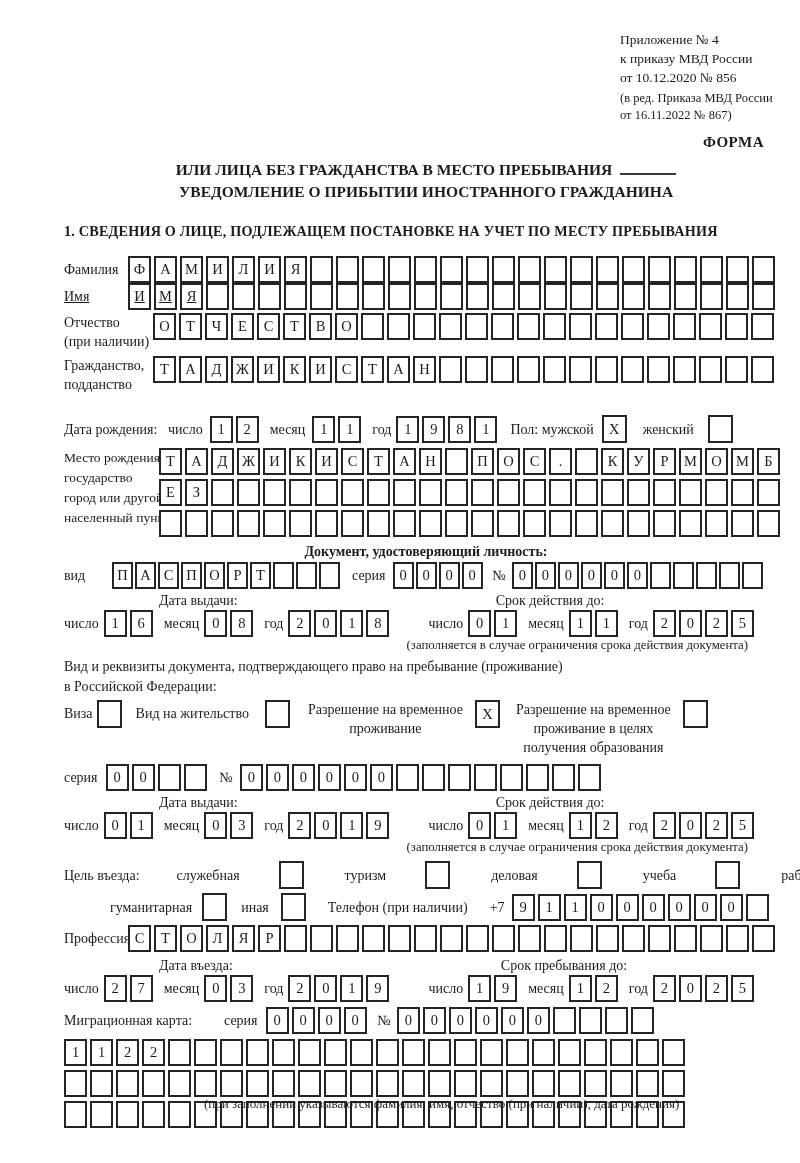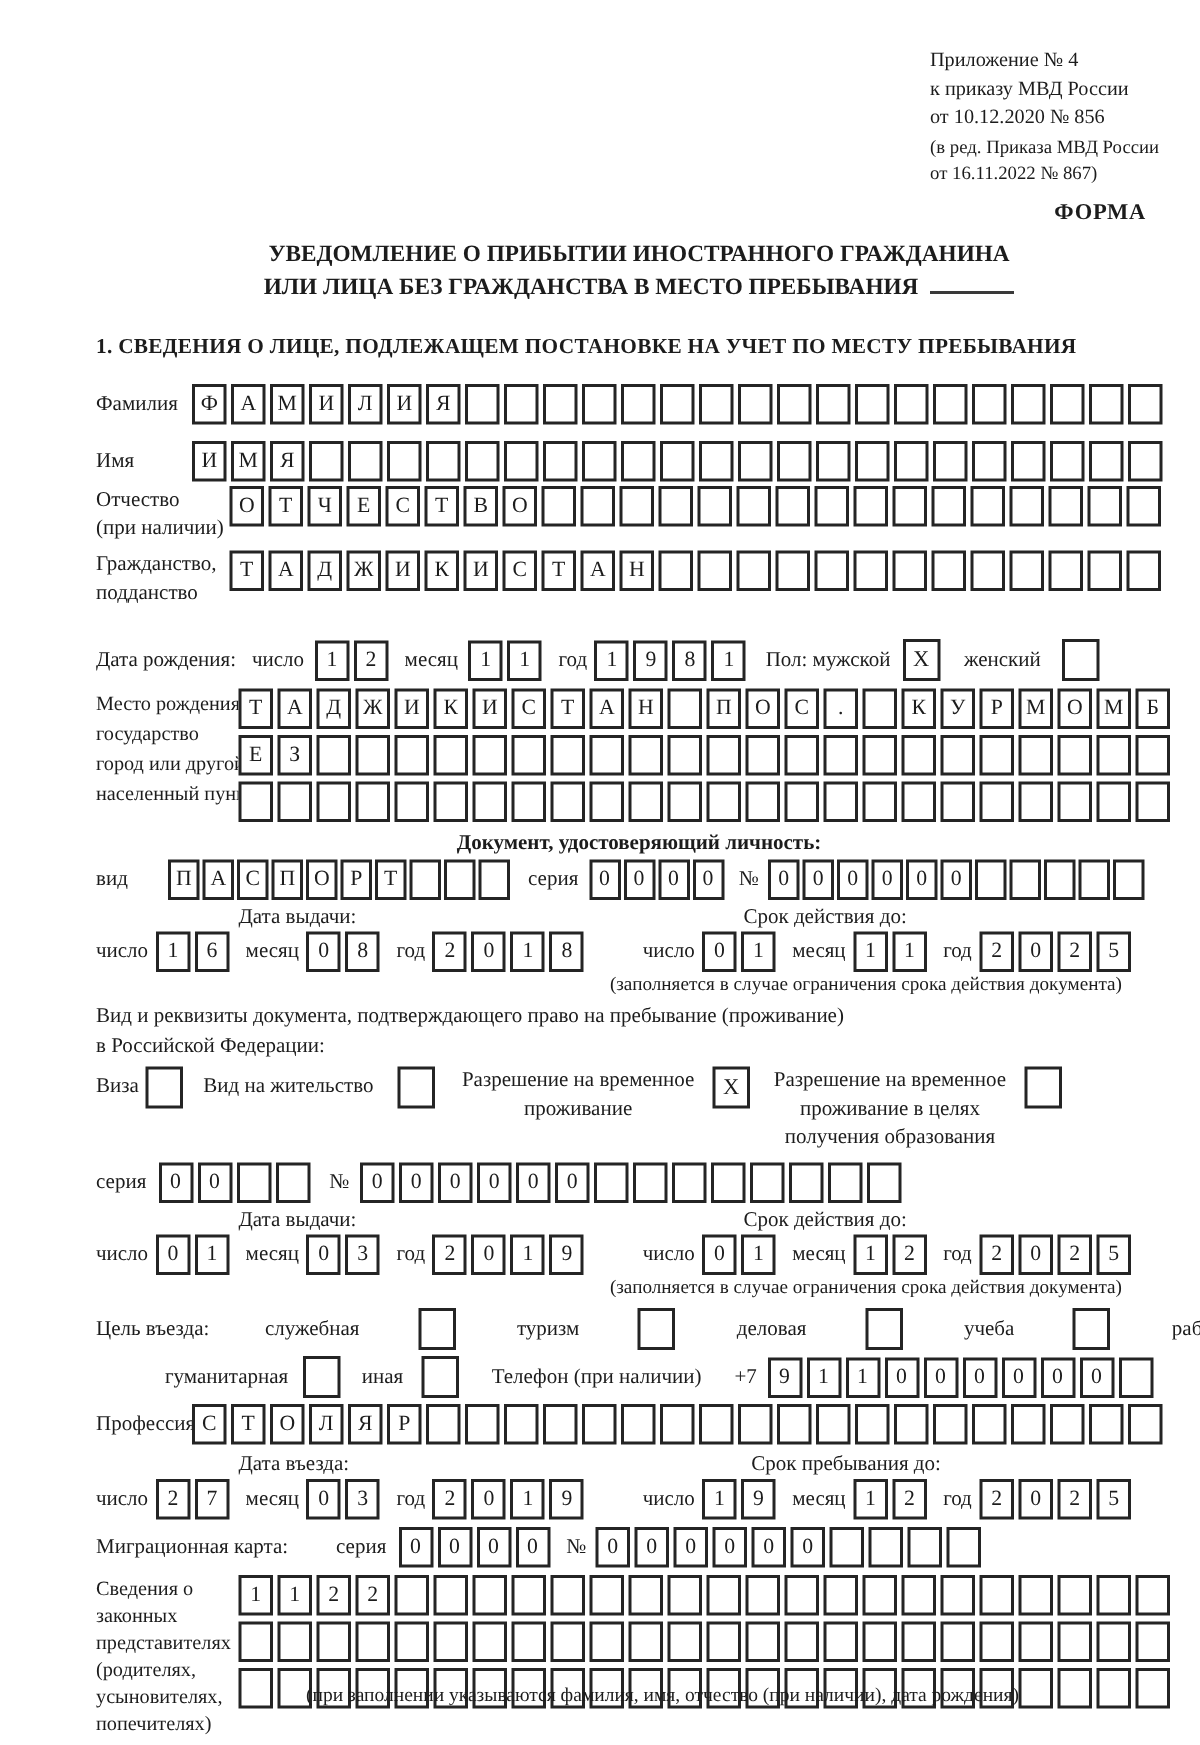--- a/index.html
+++ b/index.html
@@ -51,22 +51,22 @@
       <div>к приказу МВД России</div>
       <div>от 10.12.2020 № 856</div>
     </div>
   <div class="annex-note">
       <div>(в ред. Приказа МВД России</div>
       <div>от 16.11.2022 № 867)</div>
     </div>
   <div class="forma">ФОРМА</div>
 
   <div class="title">
+    <div><span>ИЛИ ЛИЦА БЕЗ ГРАЖДАНСТВА В МЕСТО ПРЕБЫВАНИЯ</span><span class="uline"></span></div>
     <div>УВЕДОМЛЕНИЕ О ПРИБЫТИИ ИНОСТРАННОГО ГРАЖДАНИНА</div>
-    <div><span>ИЛИ ЛИЦА БЕЗ ГРАЖДАНСТВА В МЕСТО ПРЕБЫВАНИЯ</span><span class="uline"></span></div>
   </div>
 
   <div class="sec">1. СВЕДЕНИЯ О ЛИЦЕ, ПОДЛЕЖАЩЕМ ПОСТАНОВКЕ НА УЧЕТ ПО МЕСТУ ПРЕБЫВАНИЯ</div>
 
   <div class="frow" style="margin-top:16px;">
     <div class="flabel" style="width:64px;line-height:27px;">Фамилия</div>
     <div class="cells">
         <span class="cell">Ф</span>
         <span class="cell">А</span>
         <span class="cell">М</span>
@@ -88,21 +88,21 @@
         <span class="cell"></span>
         <span class="cell"></span>
         <span class="cell"></span>
         <span class="cell"></span>
         <span class="cell"></span>
         <span class="cell"></span>
         <span class="cell"></span>
       </div>
   </div>
 
-  <div class="frow" style="margin-top:11px;">
+  <div class="frow" style="margin-top:0;text-decoration:underline;">
     <div class="flabel" style="width:64px;line-height:27px;">Имя</div>
     <div class="cells">
         <span class="cell">И</span>
         <span class="cell">М</span>
         <span class="cell">Я</span>
         <span class="cell"></span>
         <span class="cell"></span>
         <span class="cell"></span>
         <span class="cell"></span>
         <span class="cell"></span>
@@ -618,28 +618,20 @@
         <span class="cell">0</span>
         <span class="cell">0</span>
         <span class="cell"></span>
         <span class="cell"></span>
         <span class="cell"></span>
         <span class="cell"></span>
       </span>
   </div>
 
   <div class="frow" style="margin-top:5px;">
-    <div class="flabel" style="width:95px;font-size:13.5px;line-height:18px;">
-        <div>Сведения о</div>
-        <div>законных</div>
-        <div>представителях</div>
-        <div>(родителях,</div>
-        <div>усыновителях,</div>
-        <div>попечителях)</div>
-      </div>
     <div class="stack">
       <div class="cells">
           <span class="cell">1</span>
           <span class="cell">1</span>
           <span class="cell">2</span>
           <span class="cell">2</span>
           <span class="cell"></span>
           <span class="cell"></span>
           <span class="cell"></span>
           <span class="cell"></span>

